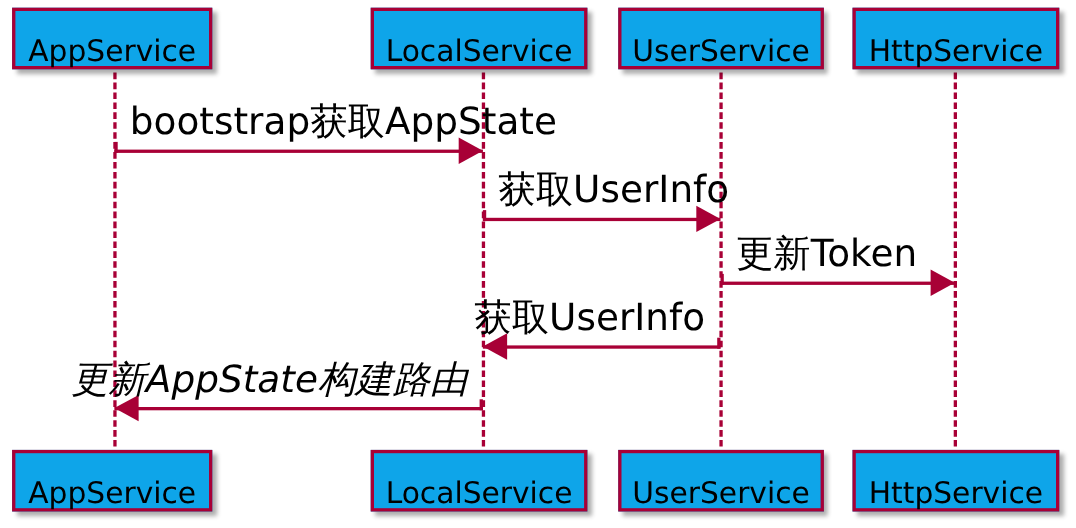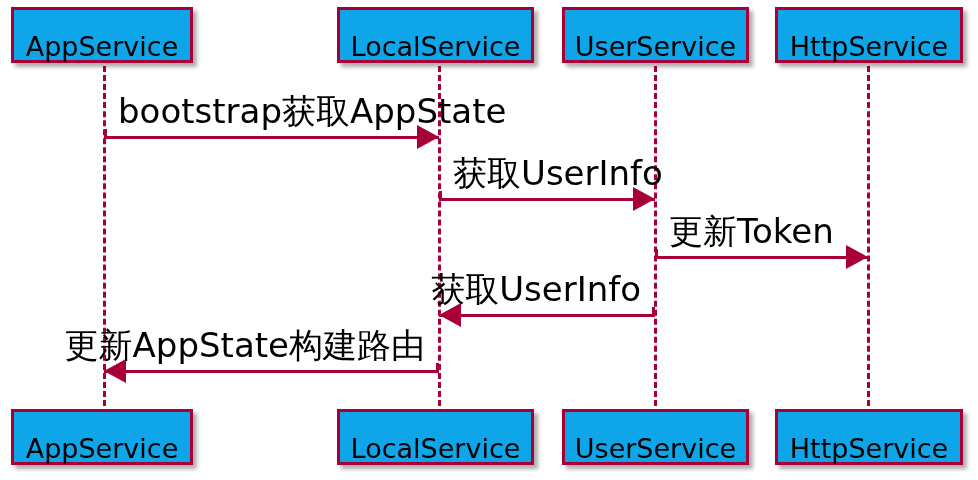--- a/index.html
+++ b/index.html
@@ -131,15 +131,15 @@
     <div class="msg to-left" style="left: 439px; top: 314px; width: 216px; height: 1px;">
       <div class="line" style="width: 216px;"></div>
       <div class="nub" style="left: 213px;"></div>
       <div class="head" style="left: 0px;"></div>
       <div class="label" style="right: 14px;">获取UserInfo</div>
     </div>
     <div class="msg to-left" style="left: 104px; top: 370px; width: 335px; height: 1px;">
       <div class="line" style="width: 335px;"></div>
       <div class="nub" style="left: 332px;"></div>
       <div class="head" style="left: 0px;"></div>
-      <div class="label" style="right: 14px;">更新AppState构建路由</div>
+      <div class="label" style="right: 14px; font-style: italic;">更新AppState构建路由</div>
     </div>
   </div>
 
 </body></html>

